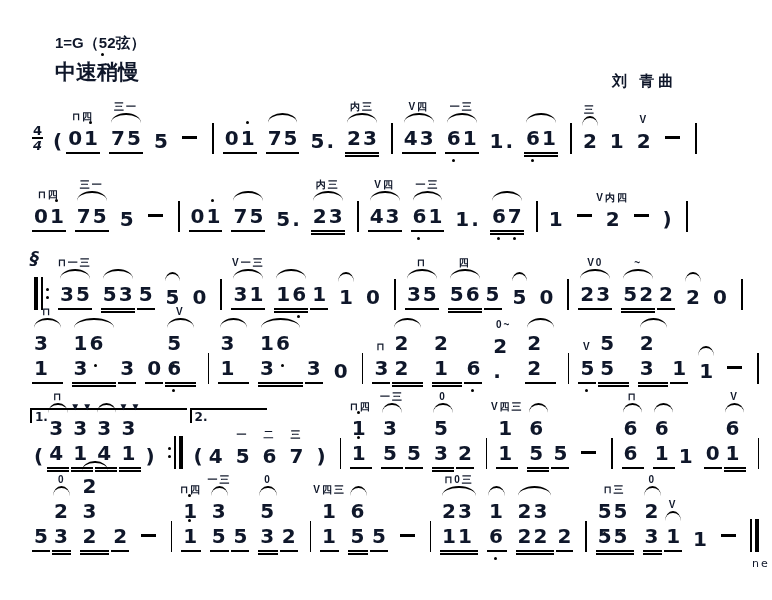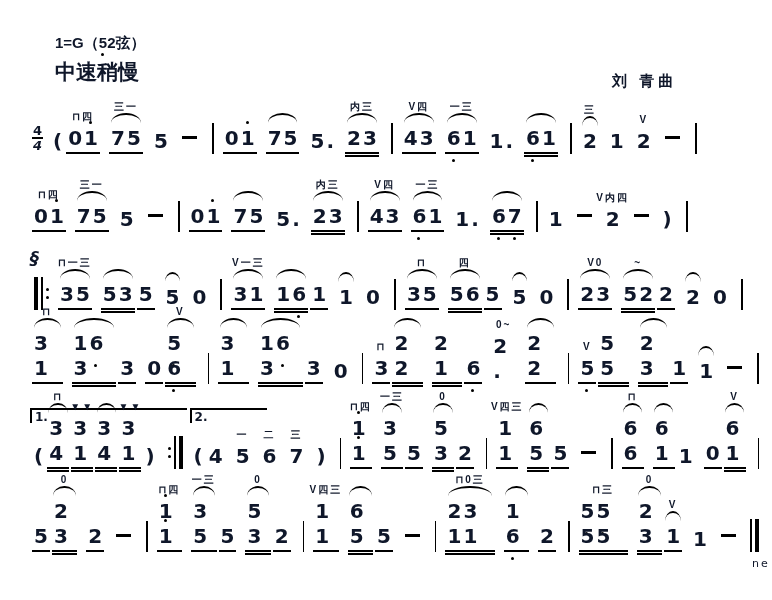--- a/index.html
+++ b/index.html
@@ -210,36 +210,38 @@
       <span class="tk hasarc"><span class="grp u1"><span class="note">6</span><span class="note">6</span></span><i class="arc"></i><i class="mk">⊓</i></span>
       <span class="tk tight hasarc"><span class="grp u1"><span class="note">6</span><span class="note">1</span></span><i class="arc"></i></span>
       <span class="tk"><span class="grp"><span class="note">1</span></span></span>
       <span class="tk tight"><span class="grp u1"><span class="note">0</span></span></span>
       <span class="tk hasarc"><span class="grp u2"><span class="note">6<i class="ld"></i></span><span class="note">1</span></span><i class="arc"></i><i class="mk">V</i></span>
       <span class="bar"></span>
     </div>
   <div class="nline" id="line6" style="top:492px">
       <span class="tk tight"><span class="grp u1"><span class="note">5</span></span></span>
       <span class="tk hasarc"><span class="grp u2"><span class="note">2</span><span class="note">3</span></span><i class="arc"></i><i class="mk">0</i></span>
+      <span class="tk tight hasarc"><span class="grp u2"><span class="note">2</span><span class="note">3</span><span class="note">2</span></span><i class="arc"></i></span>
       <span class="tk"><span class="grp u1"><span class="note">2</span></span></span>
       <span class="tk"><span class="grp"><span class="dash"></span></span></span>
       <span class="bar"></span>
       <span class="tk"><span class="grp u1"><span class="note">1<i class="hd"></i></span><span class="note">1<i class="hd"></i></span></span><i class="mk">⊓四</i></span>
       <span class="tk tight hasarc"><span class="grp u1"><span class="note">3</span><span class="note">5</span></span><i class="arc"></i><i class="mk">一三</i></span>
       <span class="tk"><span class="grp u1"><span class="note">5</span></span></span>
       <span class="tk tight hasarc"><span class="grp u2"><span class="note">5</span><span class="note">3</span></span><i class="arc"></i><i class="mk">0</i></span>
       <span class="tk"><span class="grp u1"><span class="note">2</span></span></span>
       <span class="bar"></span>
       <span class="tk"><span class="grp u1"><span class="note">1</span><span class="note">1</span></span><i class="mk">V四三</i></span>
       <span class="tk tight hasarc"><span class="grp u2"><span class="note">6</span><span class="note">5</span></span><i class="arc"></i></span>
       <span class="tk"><span class="grp u1"><span class="note">5</span></span></span>
       <span class="tk"><span class="grp"><span class="dash"></span></span></span>
       <span class="bar"></span>
       <span class="tk hasarc"><span class="grp u2"><span class="note">2</span><span class="note">3</span><span class="note">1</span><span class="note">1</span></span><i class="arc"></i><i class="mk">⊓0三</i></span>
       <span class="tk hasarc"><span class="grp u1"><span class="note">1</span><span class="note">6<i class="ld"></i></span></span><i class="arc"></i></span>
+      <span class="tk tight hasarc"><span class="grp u2"><span class="note">2</span><span class="note">3</span><span class="note">2</span><span class="note">2</span></span><i class="arc"></i></span>
       <span class="tk"><span class="grp u1"><span class="note">2</span></span></span>
       <span class="bar"></span>
       <span class="tk"><span class="grp u2"><span class="note">5<i class="ld"></i></span><span class="note">5<i class="ld"></i></span><span class="note">5</span><span class="note">5</span></span><i class="mk">⊓三</i></span>
       <span class="tk tight hasarc"><span class="grp u2"><span class="note">2</span><span class="note">3</span></span><i class="arc"></i><i class="mk">0</i></span>
       <span class="tk hasarc"><span class="grp u1"><span class="note">1</span></span><i class="arc"></i><i class="mk">V</i></span>
       <span class="tk"><span class="grp"><span class="note">1</span></span></span>
       <span class="tk"><span class="grp"><span class="dash"></span></span></span>
       <span class="bgrp">
         <i class="bthin"></i>
         <i class="bthick"></i>

